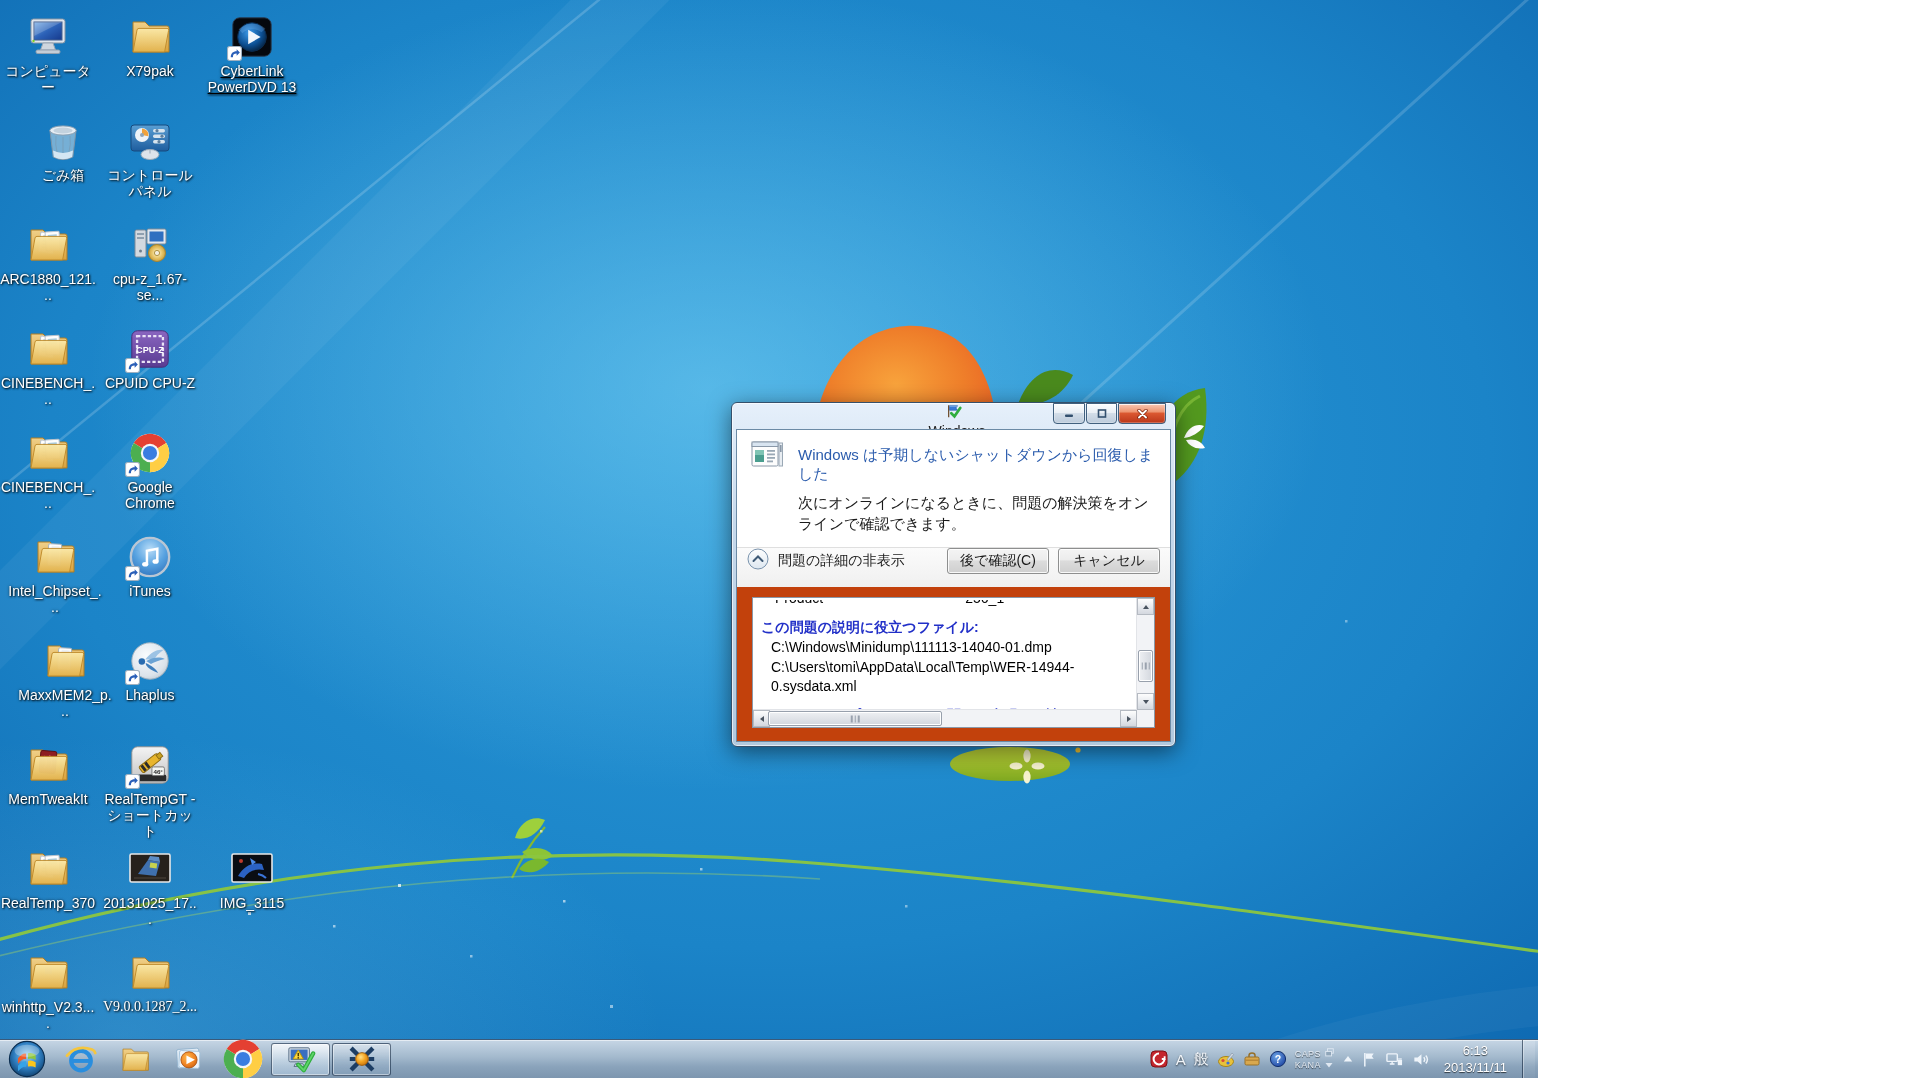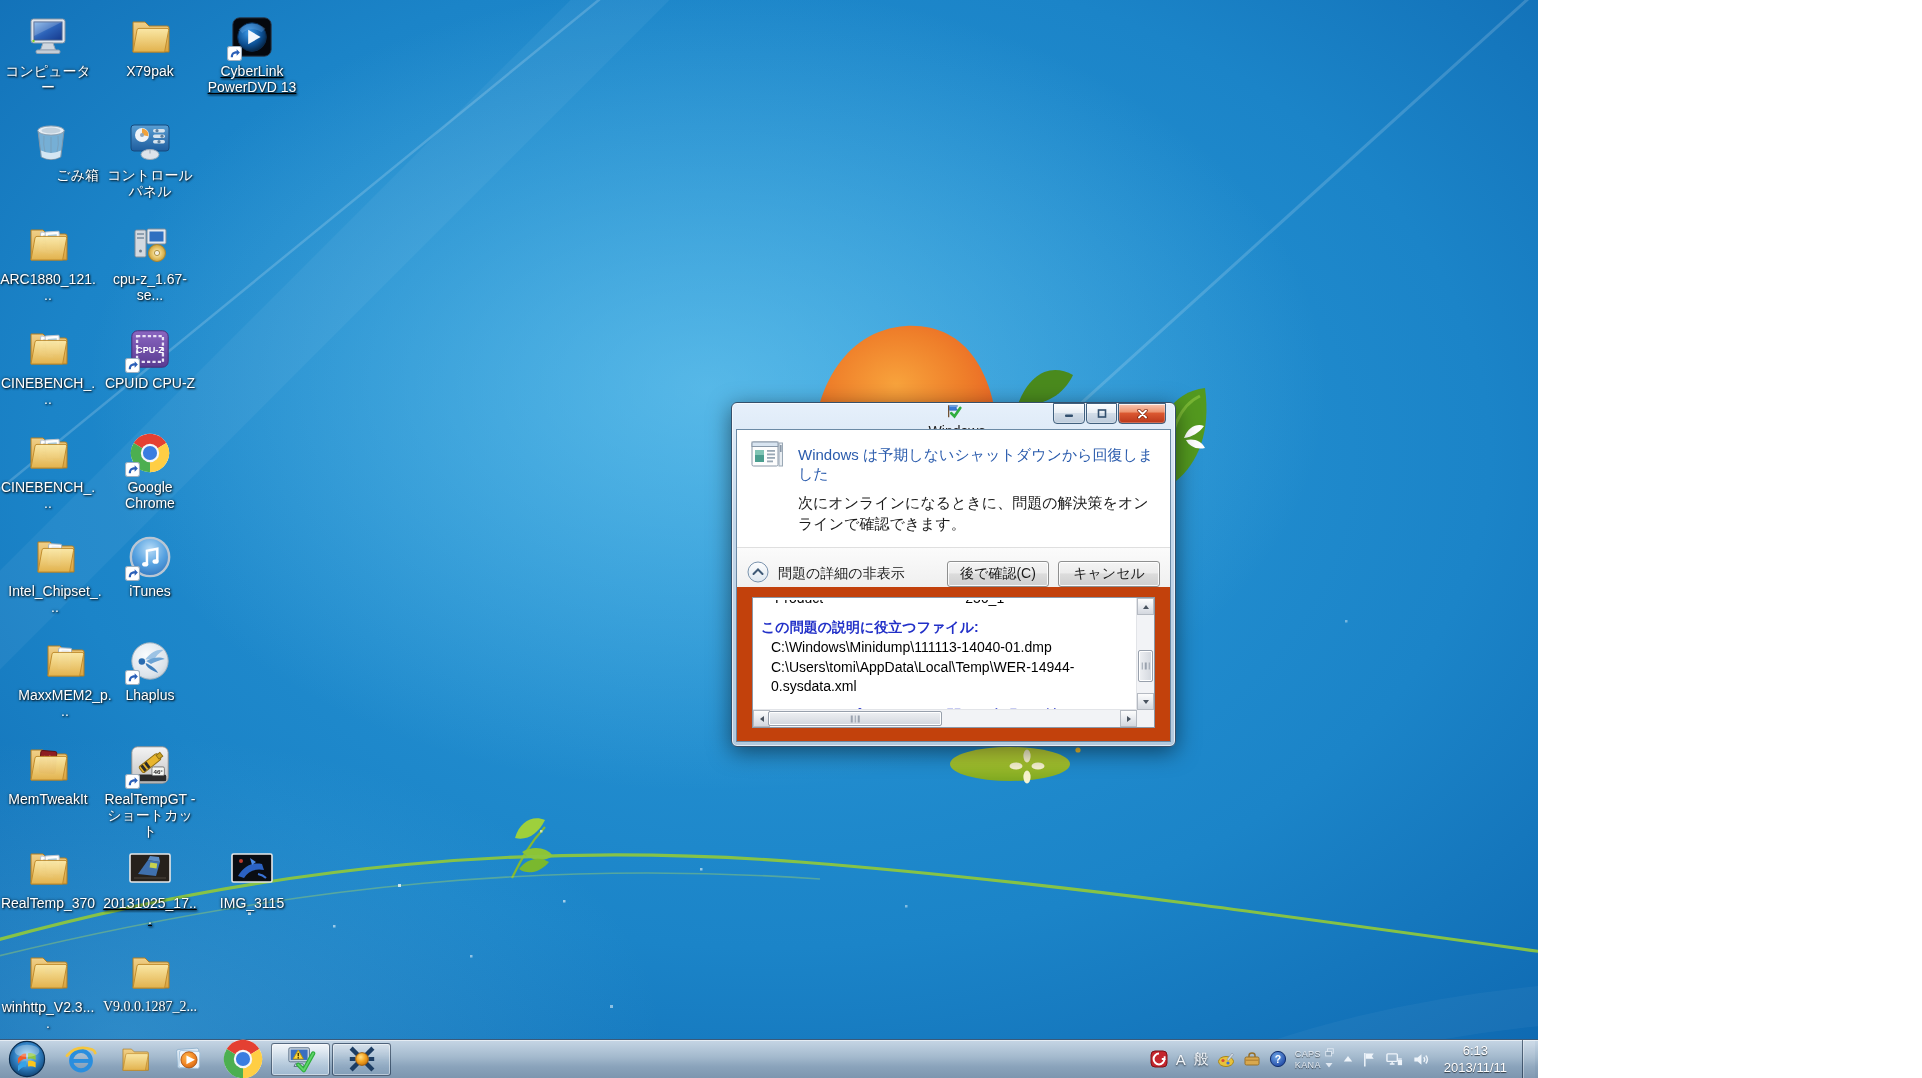--- a/index.html
+++ b/index.html
@@ -28,21 +28,21 @@
     border-radius:0 0 4px 4px;box-shadow:inset 0 1px 0 rgba(255,255,255,.75), inset 0 0 0 1px rgba(255,255,255,.25);}
   .cb.min{width:30px;background:linear-gradient(#fbfdfe,#e9eff5 45%,#d2dde8 50%,#bccbdb);}
   .cb.max{width:29px;margin-left:1px;background:linear-gradient(#fbfdfe,#e9eff5 45%,#d2dde8 50%,#bccbdb);}
   .cb.cls{width:46px;margin-left:1px;background:linear-gradient(#f9c8b4,#ee9672 40%,#da5730 50%,#bd3a1c 95%);}
   .client{position:absolute;left:4px;right:4px;top:26px;bottom:4px;background:#fff;border:1px solid #6b8aa5;
     display:flex;flex-direction:column;overflow:hidden;}
   .hdr{display:flex;padding:11px 14px 0 14px;}
   .htxt{font-size:15px;color:#2b5cad;margin-left:13px;padding-top:5px;}
   .bodytxt{font-size:15px;color:#1a1a1a;margin:8px 16px 0 61px;line-height:21px;max-width:372px;}
   .foot{margin-top:13px;height:39px;background:linear-gradient(#fbfbfb,#f0f0f0);border-top:1px solid #dfdfdf;
-    display:flex;align-items:flex-end;padding:0 10px;flex:0 0 39px;}
+    display:flex;align-items:flex-start;padding:0 10px;flex:0 0 39px;}
   .expander{display:flex;align-items:center;}
   .explbl{font-size:14px;color:#1a1a1a;margin-left:9px;}
   .btnrow{margin-left:auto;display:flex;gap:9px;}
   .btn{min-width:76px;height:24px;font-size:14px;color:#1a1a1a;padding:0 12px;
     background:linear-gradient(#f4f4f4,#ececec 45%,#dcdcdc 50%,#cfcfcf);
     border:1px solid #8e8f8f;border-radius:3px;display:flex;align-items:center;justify-content:center;
     box-shadow:inset 0 0 0 1px rgba(255,255,255,.85);}
   .dzone{flex:1;background:#c2410c;padding:10px 15px 13px;display:flex;}
   .dbox{position:relative;flex:1;border:1px solid #8a98a8;background:#fff;}
   .dcontent{position:absolute;left:0;top:0;right:17px;bottom:17px;overflow:hidden;padding:2px 10px 0 8px;font-size:14px;}
@@ -204,21 +204,21 @@
             <path d="M10,16 a18,14 0 0 1 28,-1 l-4,4 a13,10 0 0 0 -20,1 z" fill="rgba(140,200,255,.25)"></path>
             <path d="M20,16.5 L33,24 L20,31.5 Z" fill="#f2f7fc"></path>
           </svg>
           <span class="sc"><svg viewBox="0 0 14 14" width="15" height="15">
               <rect x="0.5" y="0.5" width="13" height="13" rx="2" fill="#fff" stroke="#9fb0c0"></rect>
               <path d="M3.5,10.5 C3.5,7 5.5,5 9,5 L9,3 L12,6 L9,9 L9,7 C6.5,7 5.5,8 5.5,10.5 Z" fill="#2a5fb8"></path>
             </svg></span>
         </div>
         <div class="lbl">CyberLink PowerDVD 13</div>
       </div>
-      <div class="dicon" style="left: 3px; top: 114px; text-align: right;">
+      <div class="dicon" style="left: 15px; top: 114px;">
         <div class="ic">
           <svg viewBox="0 0 48 48" width="48" height="48">
             <path d="M11,15 l3.2,26 q9.8,5.2 19.6,0 L37,15 Z" fill="rgba(196,216,230,.55)" stroke="#7d95a8"></path>
             <path d="M14,34.5 q10,4.8 20,0 l-0.9,6.5 q-9.1,4.6 -18.2,0 z" fill="rgba(236,244,250,.8)"></path>
             <ellipse cx="24" cy="14.5" rx="13.2" ry="4.6" fill="#e6edf3" stroke="#8ba0b2"></ellipse>
             <ellipse cx="24" cy="14.5" rx="9.6" ry="3" fill="#c3d2de"></ellipse>
             <path d="M17,20 q-1,9 1,16 M24,21 v16 M31,20 q1,9 -1,16" stroke="rgba(120,145,165,.5)" fill="none"></path>
           </svg>
         </div>
         <div class="lbl">ごみ箱</div>
@@ -557,21 +557,21 @@
             </g>
             <g transform="rotate(-4 24 26)">
               <rect x="22" y="12" width="14" height="19" rx="1" fill="#fdfdfd" stroke="#b9c2cc"></rect>
               <rect x="24.5" y="15" width="9" height="5.5" fill="#a8cce2"></rect>
             </g>
   <path d="M7,40 L11,18 a2,2 0 0 1 2,-1.6 h28 a1.6,1.6 0 0 1 1.6,2 L38.6,40 Z" fill="url(#fgf)" stroke="#c08c2c" opacity=".97"></path>
  </svg>
         </div>
         <div class="lbl">RealTemp_370</div>
       </div>
-      <div class="dicon" style="left: 102px; top: 842px; text-decoration: underline;">
+      <div class="dicon" style="left: 102px; top: 842px;">
         <div class="ic">
           <svg viewBox="0 0 48 48" width="48" height="48">
             <rect x="4" y="10" width="40" height="28" rx="1.5" fill="#26211c" stroke="#e8e8e8" stroke-width="1.6"></rect>
             <path d="M12,30 L22,16 L34,18 L30,32 Z" fill="#3f70ae"></path>
             <path d="M22,16 L34,18 L33,13 L24,12 Z" fill="#5d8cc4"></path>
             <rect x="24" y="19" width="7" height="5" fill="#c7d14e" transform="rotate(8 27 21)"></rect>
             <path d="M8,34 h32" stroke="#3a332c" stroke-width="2"></path>
           </svg>
         </div>
         <div class="lbl">20131025_17...</div>

